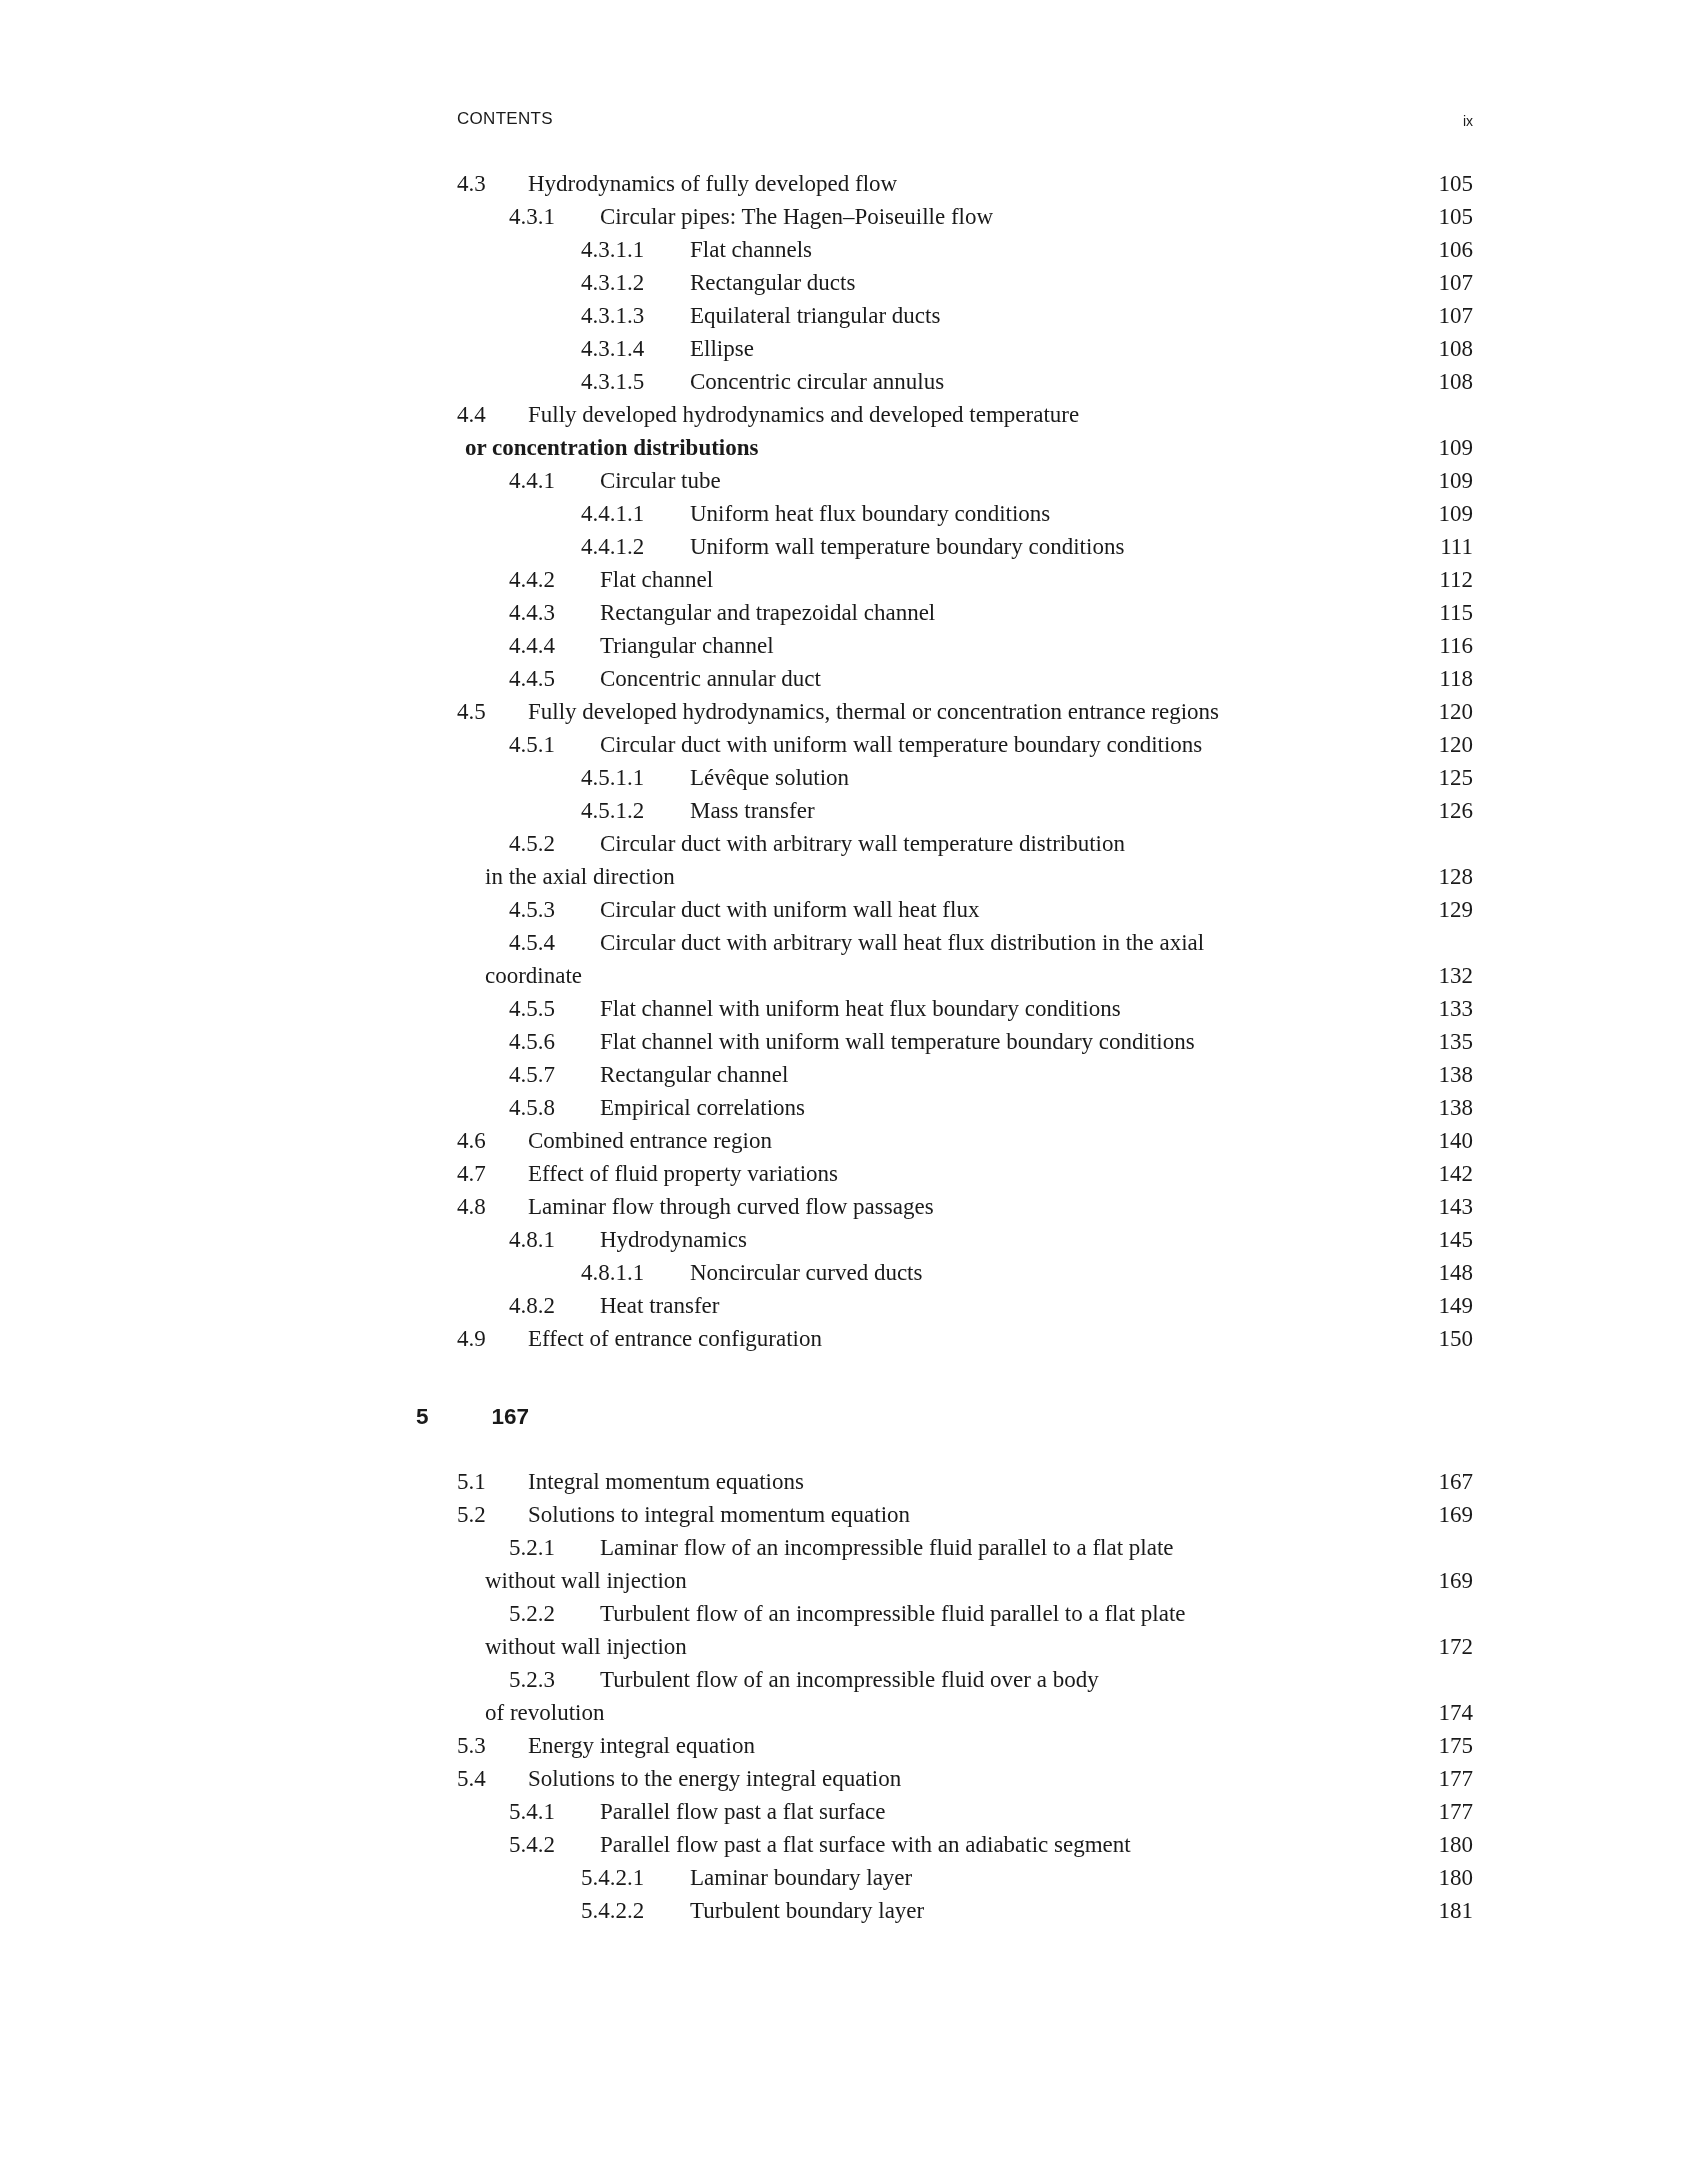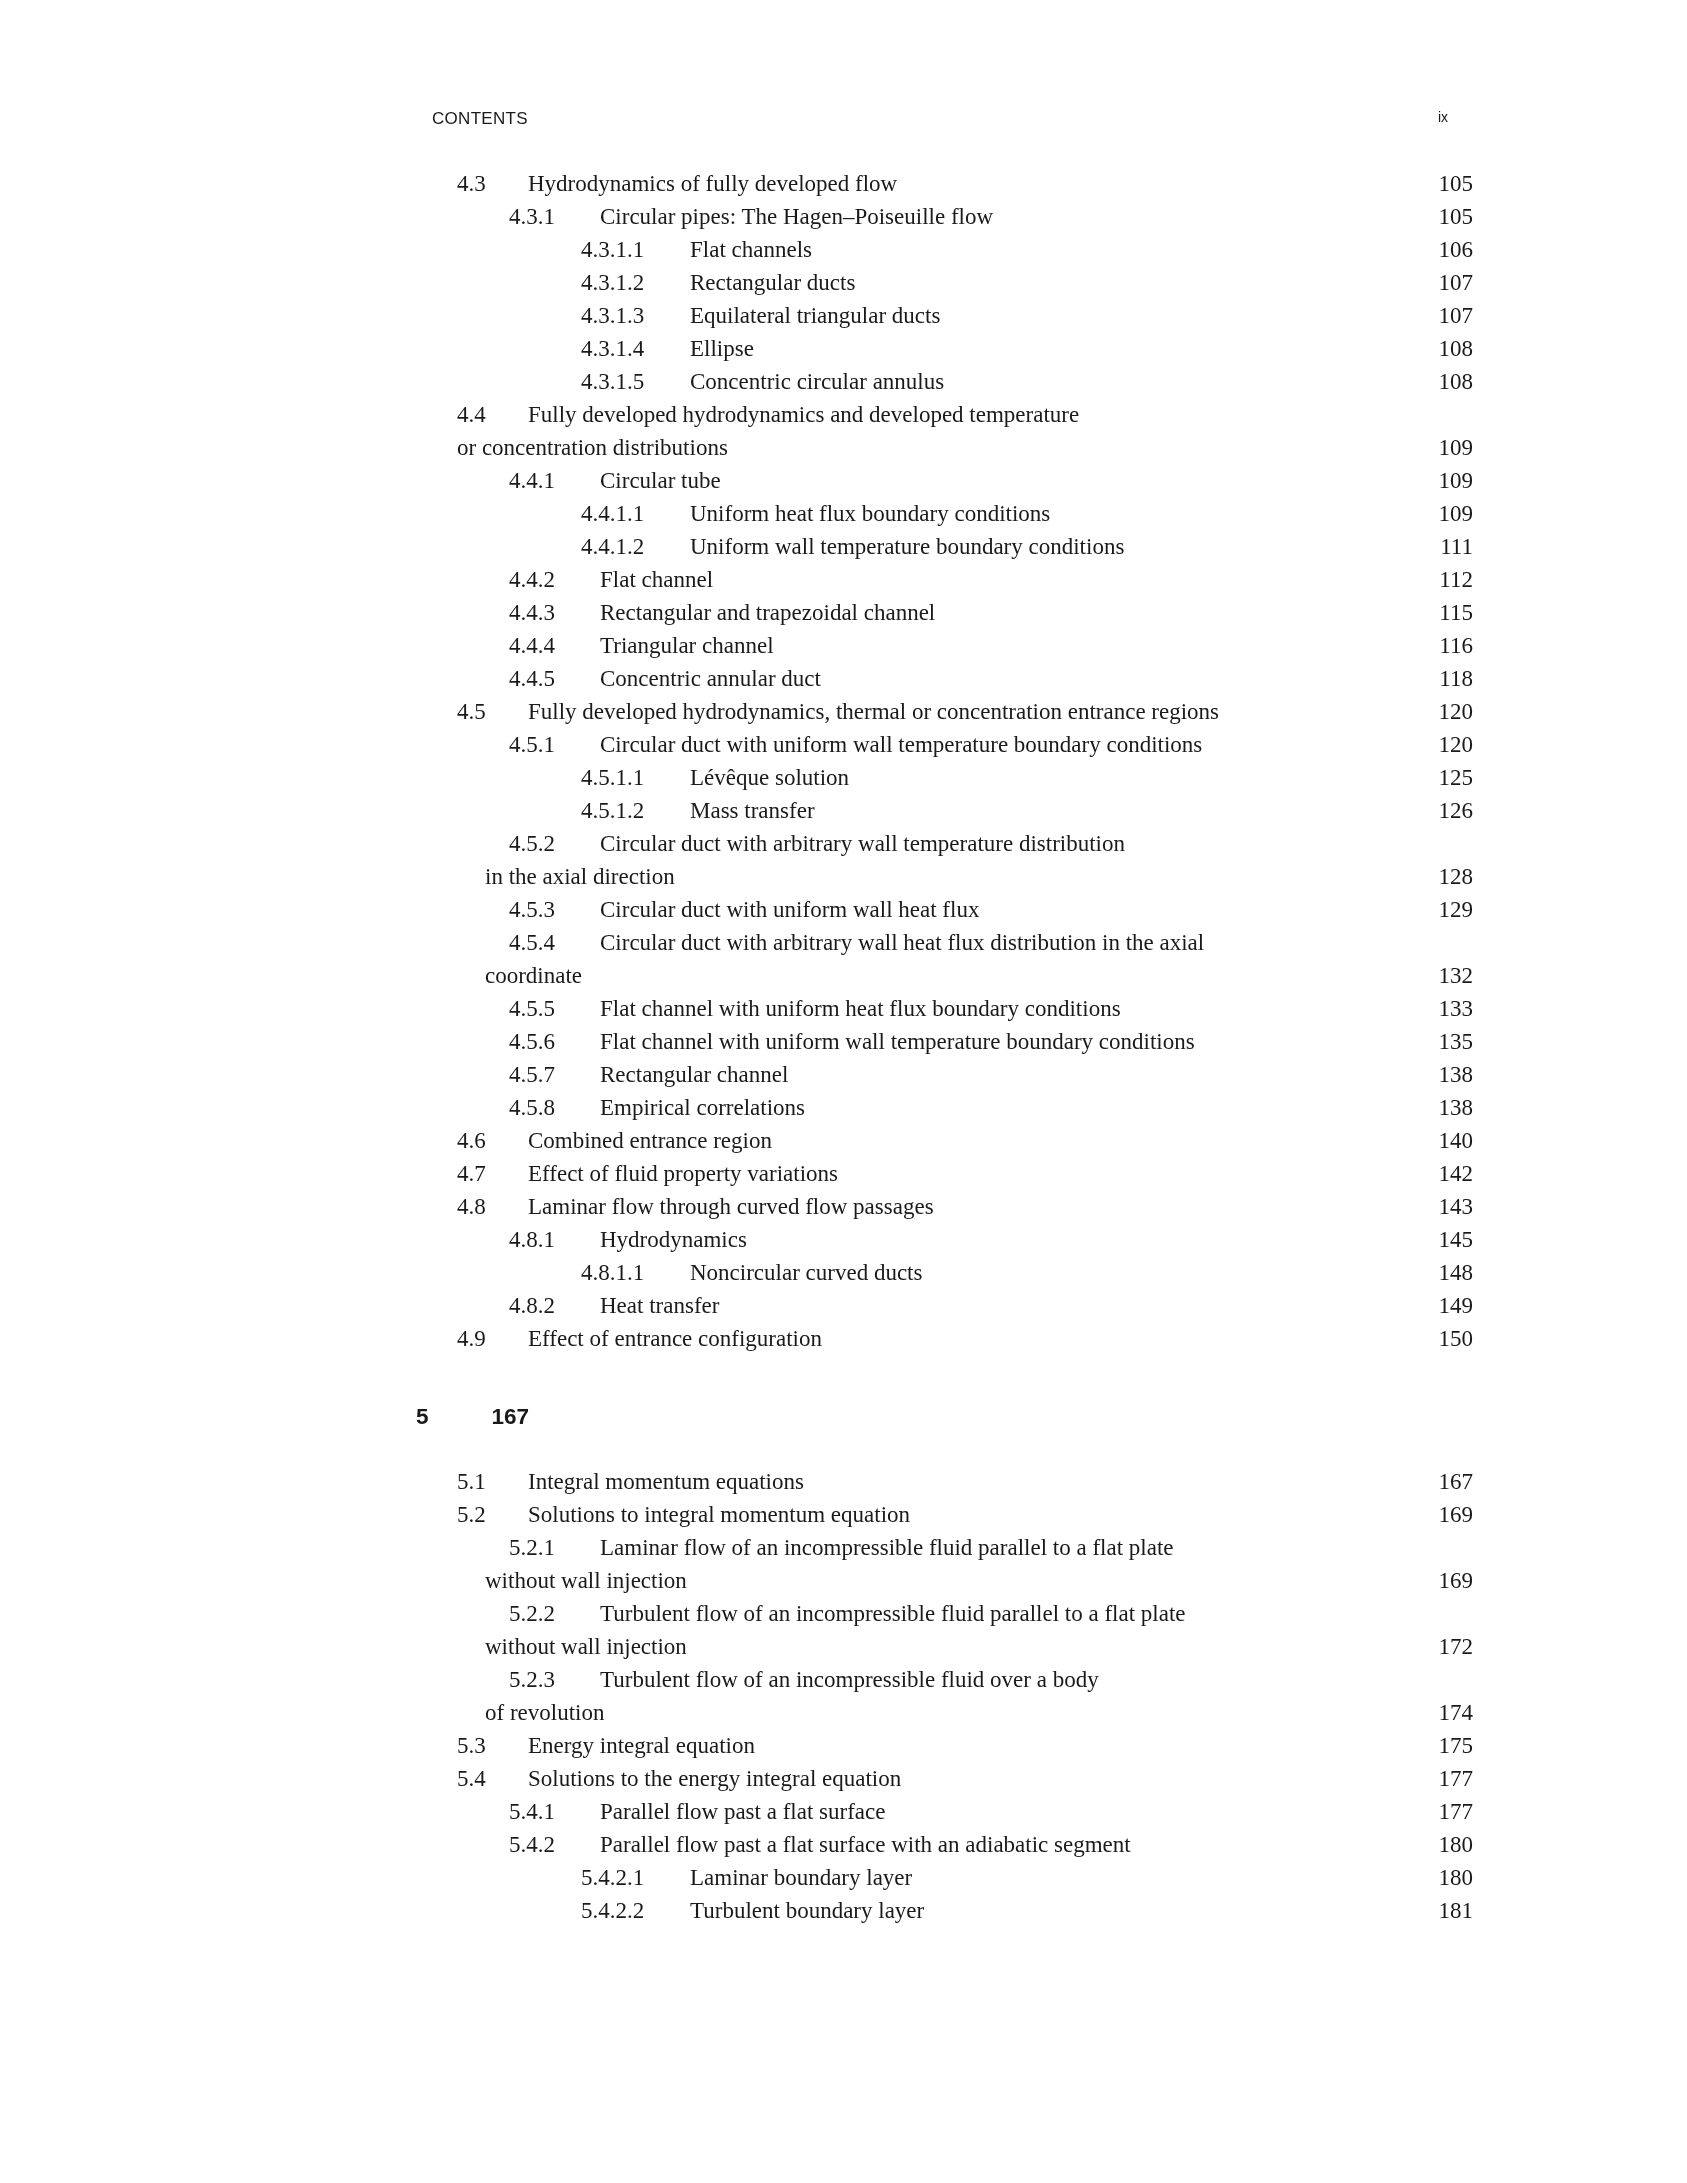--- a/index.html
+++ b/index.html
@@ -14,26 +14,26 @@
     background: #ffffff;
     font-family: "Liberation Serif", "DejaVu Serif", serif;
     color: #1a1a1a;
     box-sizing: border-box;
     overflow: hidden;
   }
 
   
   .header {
     position: absolute;
-    left: 432px;
+    left: 457px;
     top: 109px;
     width: 1016px;
     display: flex;
     justify-content: space-between;
-    align-items: flex-start;
+    align-items: flex-end;
   }
   .header-title {
     font-family: "Liberation Sans", "DejaVu Sans", sans-serif;
     font-size: 17px;
     letter-spacing: 0.3px;
     color: #1a1a1a;
   }
   .header-folio {
     font-family: "Liberation Sans", "DejaVu Sans", sans-serif;
     font-size: 14px;
@@ -72,21 +72,21 @@
     text-align: right;
   }
 
   
   .lvl2 > .num { width: 71px; margin-left: 0px; }
   .lvl3 > .num { width: 91px; margin-left: 52px; }
   .lvl4 > .num { width: 109px; margin-left: 124px; }
 
   
   .cont3 > .label { margin-left: 28px; }
-  .cont2 > .label { margin-left: 0px; }
+  .cont2 > .label { margin-left: 8px; font-weight: bold; }
 
   
   .plain > .label { margin-left: 0px; }
 
   
   .chapter {
     display: flex;
     align-items: baseline;
     font-family: "Liberation Sans", "DejaVu Sans", sans-serif;
     font-weight: bold;

